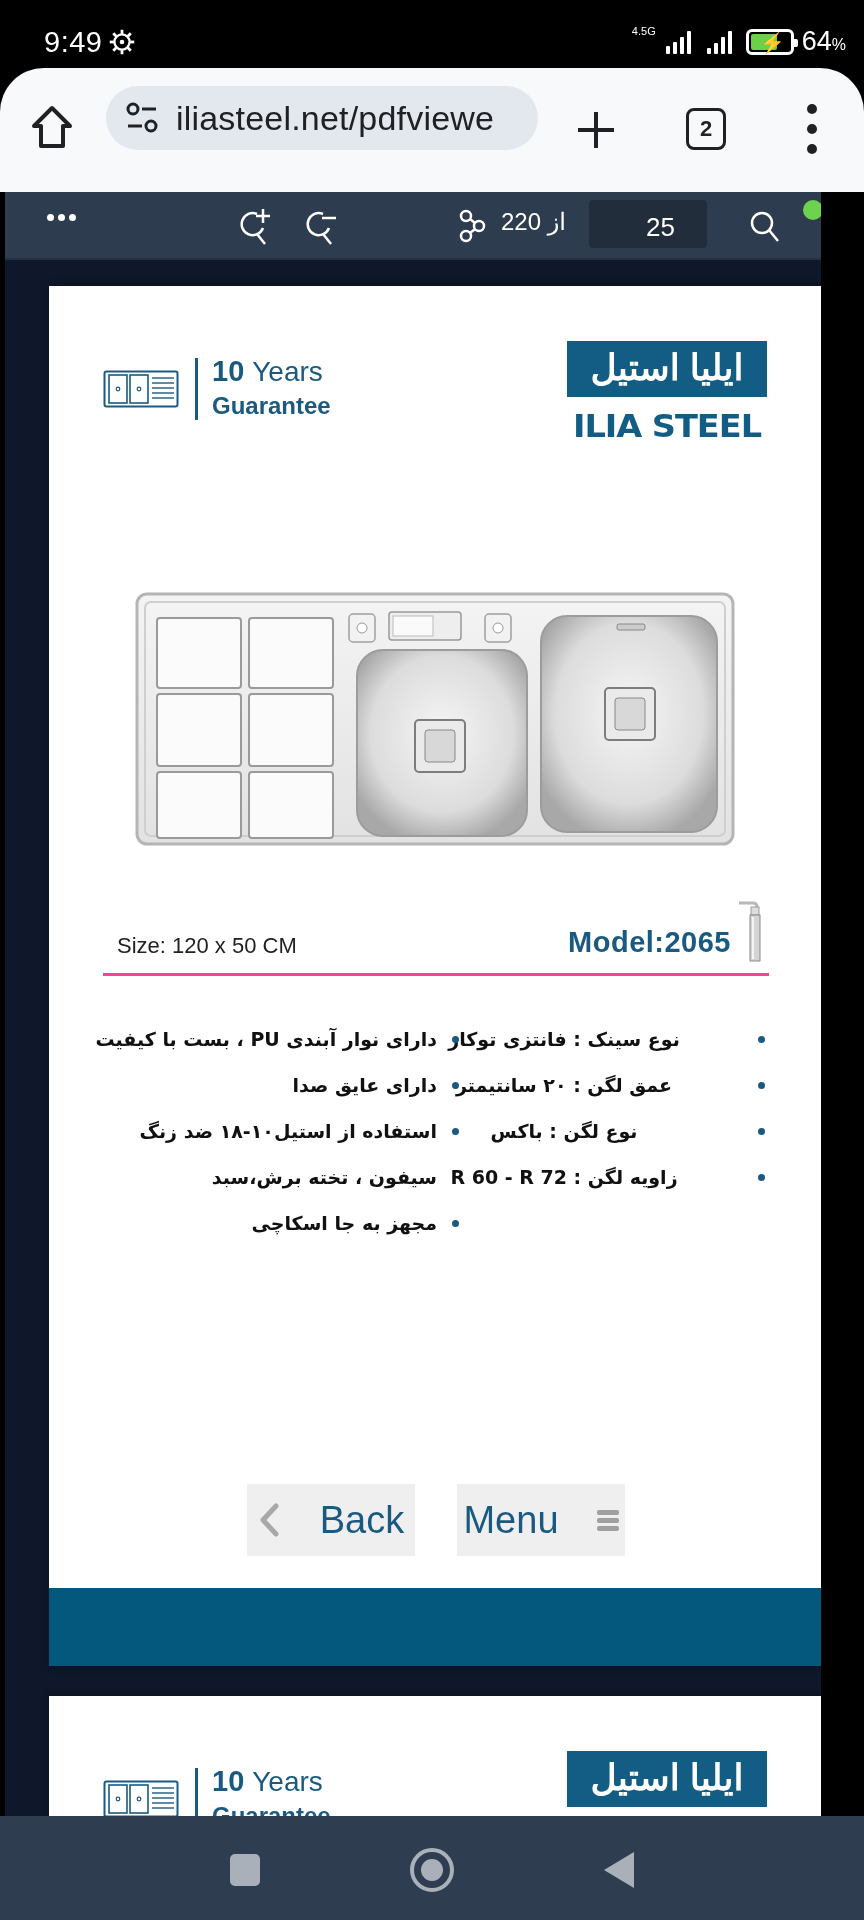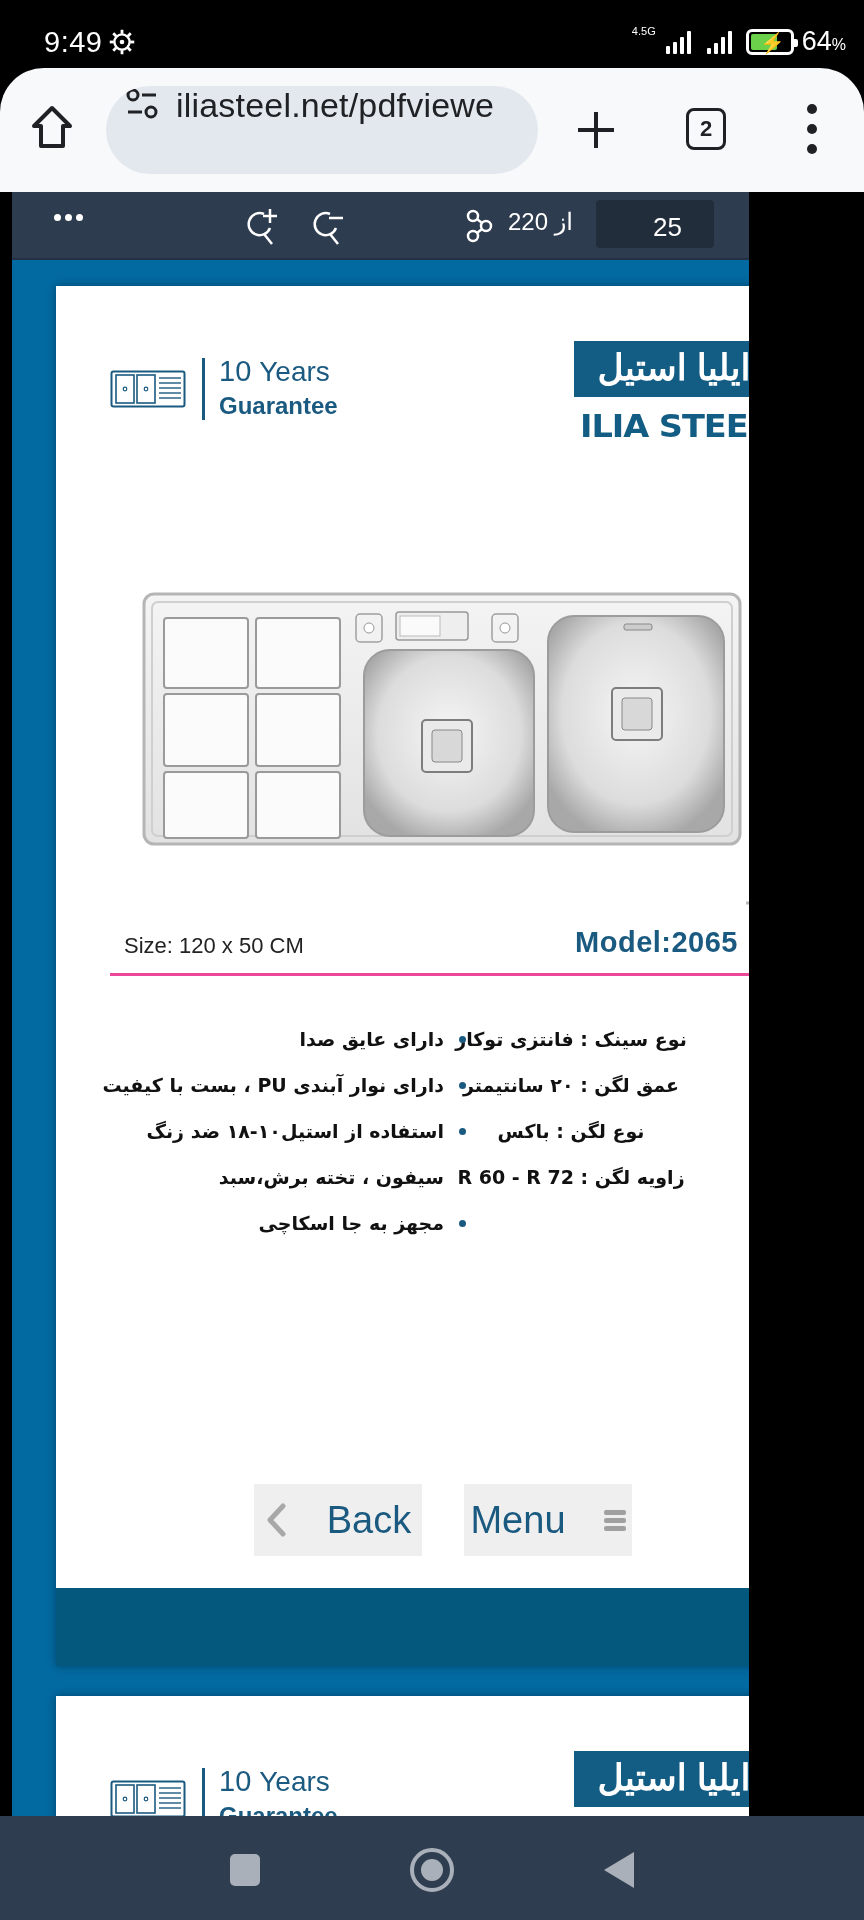--- a/index.html
+++ b/index.html
@@ -17,48 +17,48 @@
   .battery { width: 48px; height: 26px; border: 3px solid #fff; border-radius: 6px; position: relative; margin-left: 6px; }
   .battery .fill { position: absolute; left: 2px; top: 2px; bottom: 2px; width: 62%; background: #6bd04a; border-radius: 2px; }
   .battery .bolt { position: absolute; left: 12px; top: -1px; font-size: 20px; color: #000; font-weight: bold; }
   .battery .nub { position: absolute; right: -7px; top: 7px; width: 4px; height: 8px; background: #fff; border-radius: 0 2px 2px 0; }
   .batt-pct { font-size: 27px; font-weight: 500; }
   .batt-pct small { font-size: 16px; }
 
   
   .browser-bar { position: absolute; top: 68px; left: 0; width: 864px; height: 124px; background: #f8f9fb; border-radius: 44px 44px 0 0; }
   .home-btn { position: absolute; left: 30px; top: 36px; width: 44px; height: 46px; }
-  .url-box { position: absolute; left: 106px; top: 18px; width: 432px; height: 88px; background: #e3e8ef; border-radius: 44px; display: flex; align-items: flex-start; padding-left: 18px; overflow: hidden; }
+  .url-box { position: absolute; left: 106px; top: 18px; width: 432px; height: 64px; background: #e3e8ef; border-radius: 44px; display: flex; align-items: center; padding-left: 18px; overflow: hidden; }
   .url-tune { width: 36px; height: 36px; flex: 0 0 auto; }
   .url-text { font-size: 34px; color: #202124; margin-left: 16px; white-space: nowrap; letter-spacing: 0.2px; }
   .new-tab-btn { position: absolute; left: 574px; top: 40px; width: 44px; height: 44px; }
   .tabs-btn { position: absolute; left: 686px; top: 40px; width: 40px; height: 42px; border: 3.5px solid #202124; border-radius: 8px; display: flex; align-items: center; justify-content: center; font-size: 22px; font-weight: bold; color: #202124; }
   .menu-btn { position: absolute; left: 800px; top: 36px; width: 24px; height: 50px; display: flex; flex-direction: column; justify-content: space-between; align-items: center; }
   .menu-btn span { width: 10px; height: 10px; border-radius: 50%; background: #202124; display: block; }
 
   
-  .viewer { position: absolute; top: 192px; left: 12px; width: 737px; height: 1624px; background: #0369a1; overflow: hidden; }
+  .viewer { position: absolute; top: 192px; left: 5px; width: 816px; height: 1624px; background: #0f172a; overflow: hidden; }
   .pdf-toolbar { position: absolute; top: 0; left: 0; width: 864px; height: 68px; background: #2e3c4f; border-bottom: 2px solid #253142; }
   .tb-more { position: absolute; left: 42px; top: 22px; display: flex; gap: 4px; }
   .tb-more span { width: 7px; height: 7px; border-radius: 50%; background: #fff; display: block; }
   .tb-icon { position: absolute; top: 14px; width: 40px; height: 40px; }
   .page-of { position: absolute; left: 496px; top: 16px; color: #fff; font-size: 24px; }
   .page-input { position: absolute; left: 584px; top: 8px; width: 118px; height: 48px; background: #222d3b; border-radius: 4px; color: #fff; font-size: 26px; text-align: right; padding: 6px 32px 0 0; border: none; }
   .green-dot { position: absolute; left: 798px; top: 8px; width: 20px; height: 20px; border-radius: 50%; background: #6dd34f; }
 
   .pages { position: absolute; top: 70px; left: 0; width: 864px; }
   .page { position: absolute; left: 44px; width: 776px; background: #fff; box-shadow: 0 0 8px rgba(0,0,0,0.35); overflow: hidden; }
   .page1 { top: 24px; height: 1380px; }
   .page2 { top: 1434px; height: 200px; }
 
   .guarantee { position: absolute; left: 54px; top: 70px; display: flex; align-items: center; }
   .g-icon { width: 76px; height: 38px; }
   .g-sep { width: 3px; height: 62px; background: #1b5a80; margin: 0 14px 0 16px; }
   .g-text { color: #1b5a80; line-height: 30px; }
-  .g-num { font-size: 29px; font-weight: normal; }
+  .g-num { font-size: 29px; font-weight: bold; }
   .g-years { font-size: 28px; font-weight: normal; margin-left: 8px; }
   .g-guar { font-size: 24px; font-weight: bold; display: block; }
 
   .logo { position: absolute; left: 518px; top: 55px; width: 200px; }
   .logo-fa { width: 200px; height: 56px; background: #135d84; color: #fff; font-size: 36px; font-weight: bold; text-align: center; line-height: 54px; letter-spacing: -1px; }
   .logo-en { color: #135d84; font-size: 32px; font-weight: 900; text-align: center; margin-top: 10px; letter-spacing: -1px; font-family: "DejaVu Sans", sans-serif; transform: scaleX(1.05); }
 
   .sink { position: absolute; left: 86px; top: 300px; width: 600px; height: 270px; }
 
   .size-row { position: absolute; left: 54px; top: 628px; width: 666px; height: 62px; border-bottom: 3px solid #ec4899; }
@@ -282,22 +282,22 @@
       </div>
 
       <div class="specs specs-right">
         <div class="spec">نوع سینک : فانتزی توکار</div>
         <div class="spec">عمق لگن : ۲۰ سانتیمتر</div>
         <div class="spec">نوع لگن : باکس</div>
         <div class="spec">زاویه لگن : R 60 - R 72</div>
       </div>
 
       <div class="specs specs-left">
+        <div class="spec">دارای نوار آبندی PU ، بست با کیفیت</div>
         <div class="spec">دارای عایق صدا</div>
-        <div class="spec">دارای نوار آبندی PU ، بست با کیفیت</div>
         <div class="spec">استفاده از استیل۱۰-۱۸ ضد زنگ</div>
         <div class="spec cont">سیفون ، تخته برش،سبد</div>
         <div class="spec">مجهز به جا اسکاچی</div>
       </div>
 
       <div class="nav-btn back-btn">
         <svg width="22" height="36" viewBox="0 0 22 36">
           <polyline points="18,4 5,18 18,32" fill="none" stroke="#a8a8a8" stroke-width="5" stroke-linecap="round" stroke-linejoin="round"></polyline>
         </svg>
         <span>Back</span>

